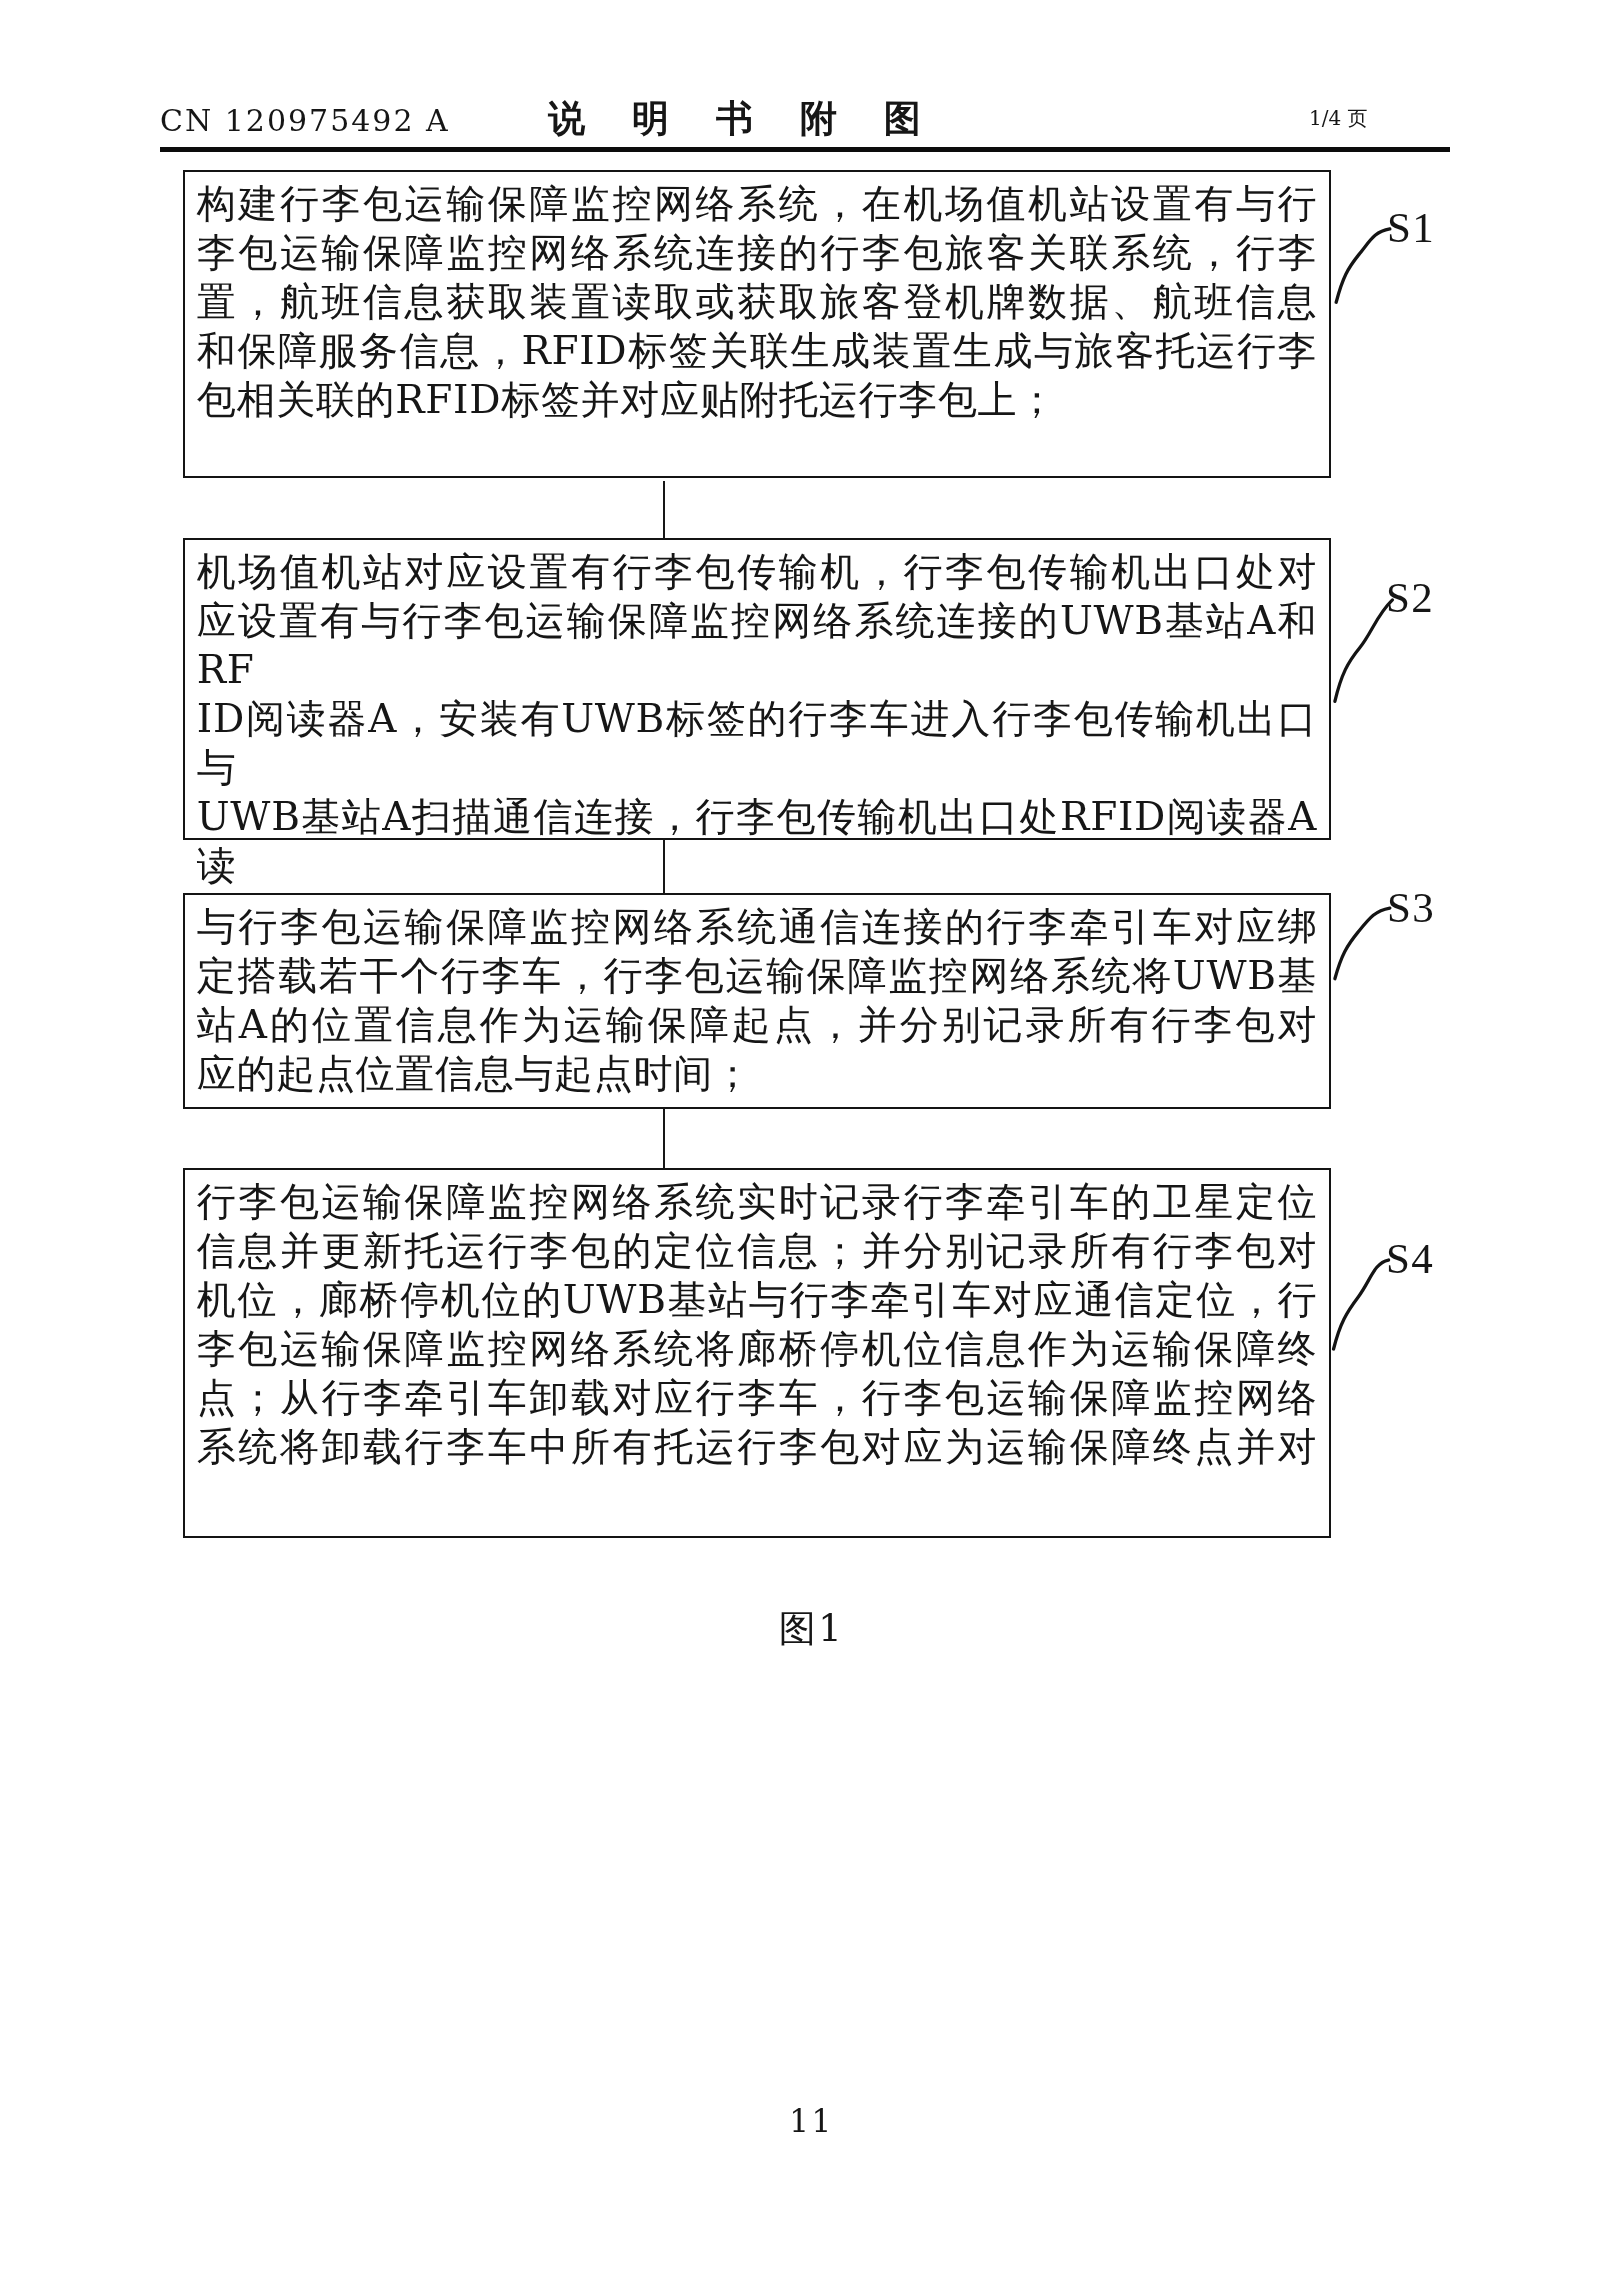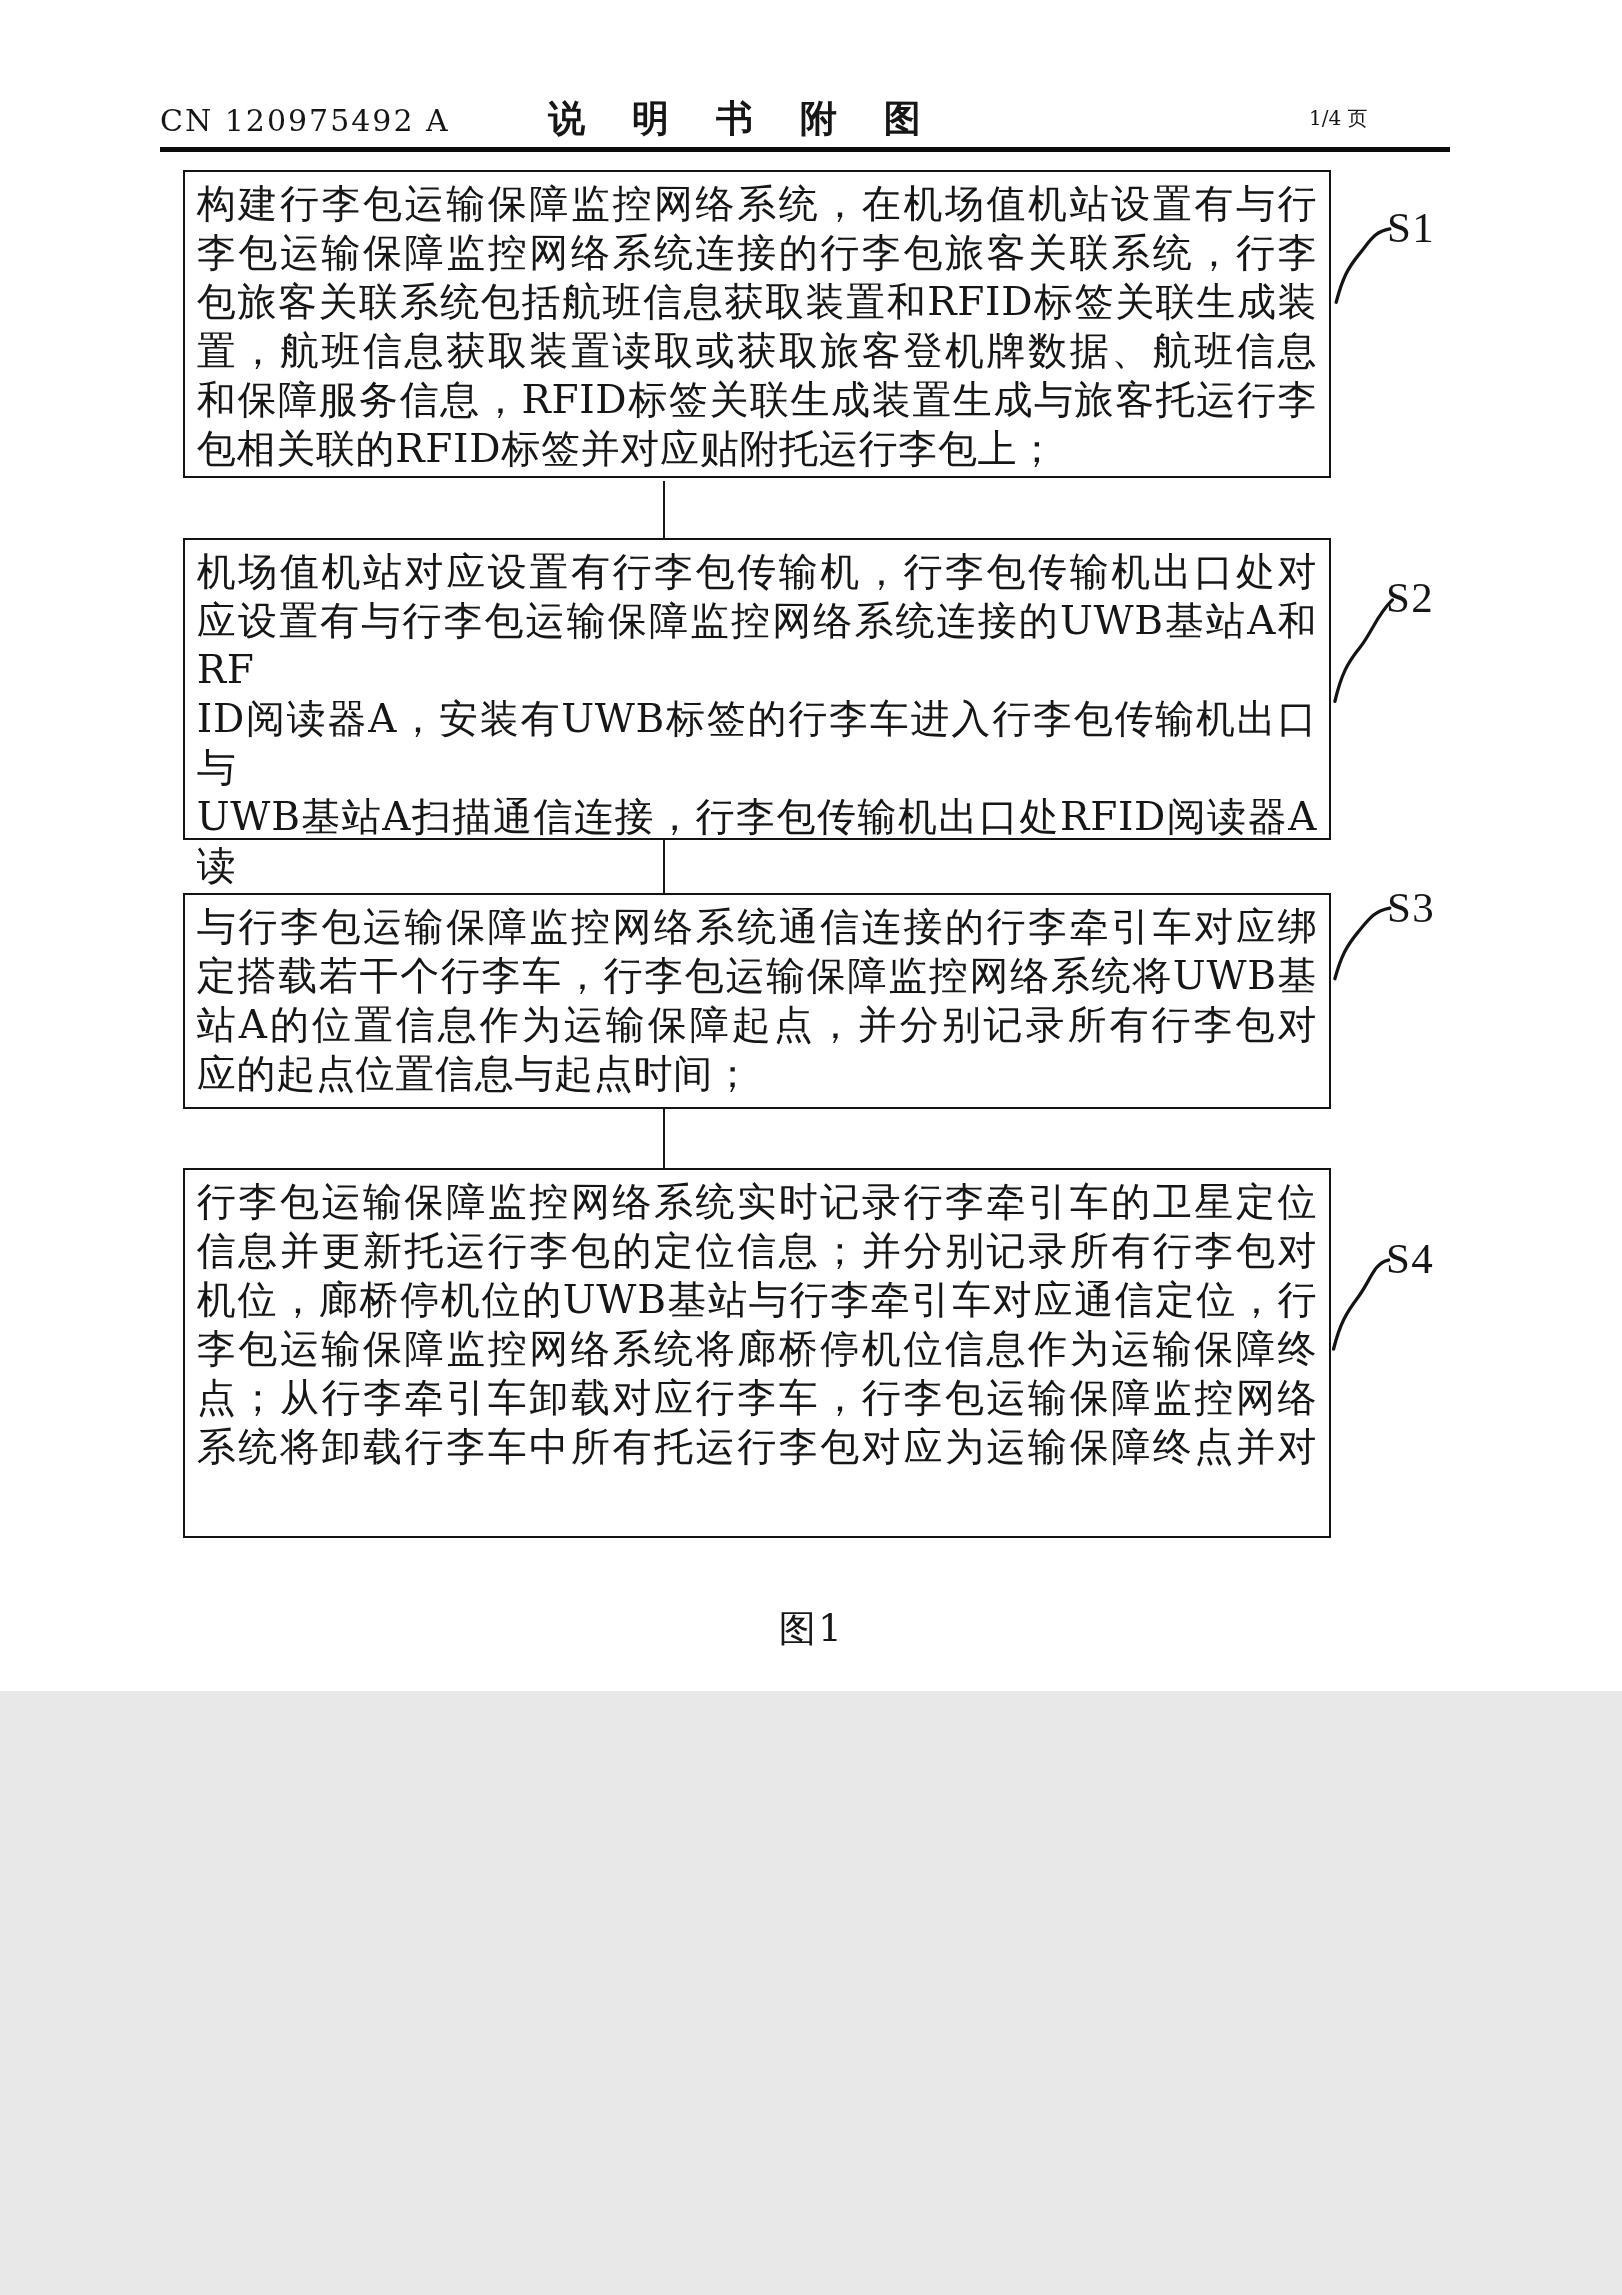--- a/index.html
+++ b/index.html
@@ -3,21 +3,21 @@
 <meta charset="utf-8">
 <style>
   html, body {
     margin: 0;
     padding: 0;
     background: #e8e8e8;
   }
   .page {
     position: relative;
     width: 1623px;
-    height: 1691px;
+    height: 2295px;
     margin: 0 auto;
     background: #ffffff;
     overflow: hidden;
     font-family: "DejaVu Serif", "Liberation Serif", serif;
     color: #161616;
   }
 
   
   .hdr-left {
     position: absolute;
@@ -149,21 +149,20 @@
 <div class="page">
 
   <div class="hdr-left">CN 120975492 A</div>
   <div class="hdr-title">说 明 书 附 图</div>
   <div class="hdr-right">1/4 页</div>
   <div class="hdr-rule"></div>
 
   <div class="step-box step-1">
     <div class="tline">构建行李包运输保障监控网络系统，在机场值机站设置有与行</div>
     <div class="tline">李包运输保障监控网络系统连接的行李包旅客关联系统，行李</div>
-    <div class="tline">包旅客关联系统包括航班信息获取装置和RFID标签关联生成装</div>
     <div class="tline">置，航班信息获取装置读取或获取旅客登机牌数据、航班信息</div>
     <div class="tline">和保障服务信息，RFID标签关联生成装置生成与旅客托运行李</div>
     <div class="tline last">包相关联的RFID标签并对应贴附托运行李包上；</div>
   </div>
 
   <div class="step-box step-2">
     <div class="tline">机场值机站对应设置有行李包传输机，行李包传输机出口处对</div>
     <div class="tline">应设置有与行李包运输保障监控网络系统连接的UWB基站A和RF</div>
     <div class="tline">ID阅读器A，安装有UWB标签的行李车进入行李包传输机出口与</div>
     <div class="tline">UWB基站A扫描通信连接，行李包传输机出口处RFID阅读器A读</div>

